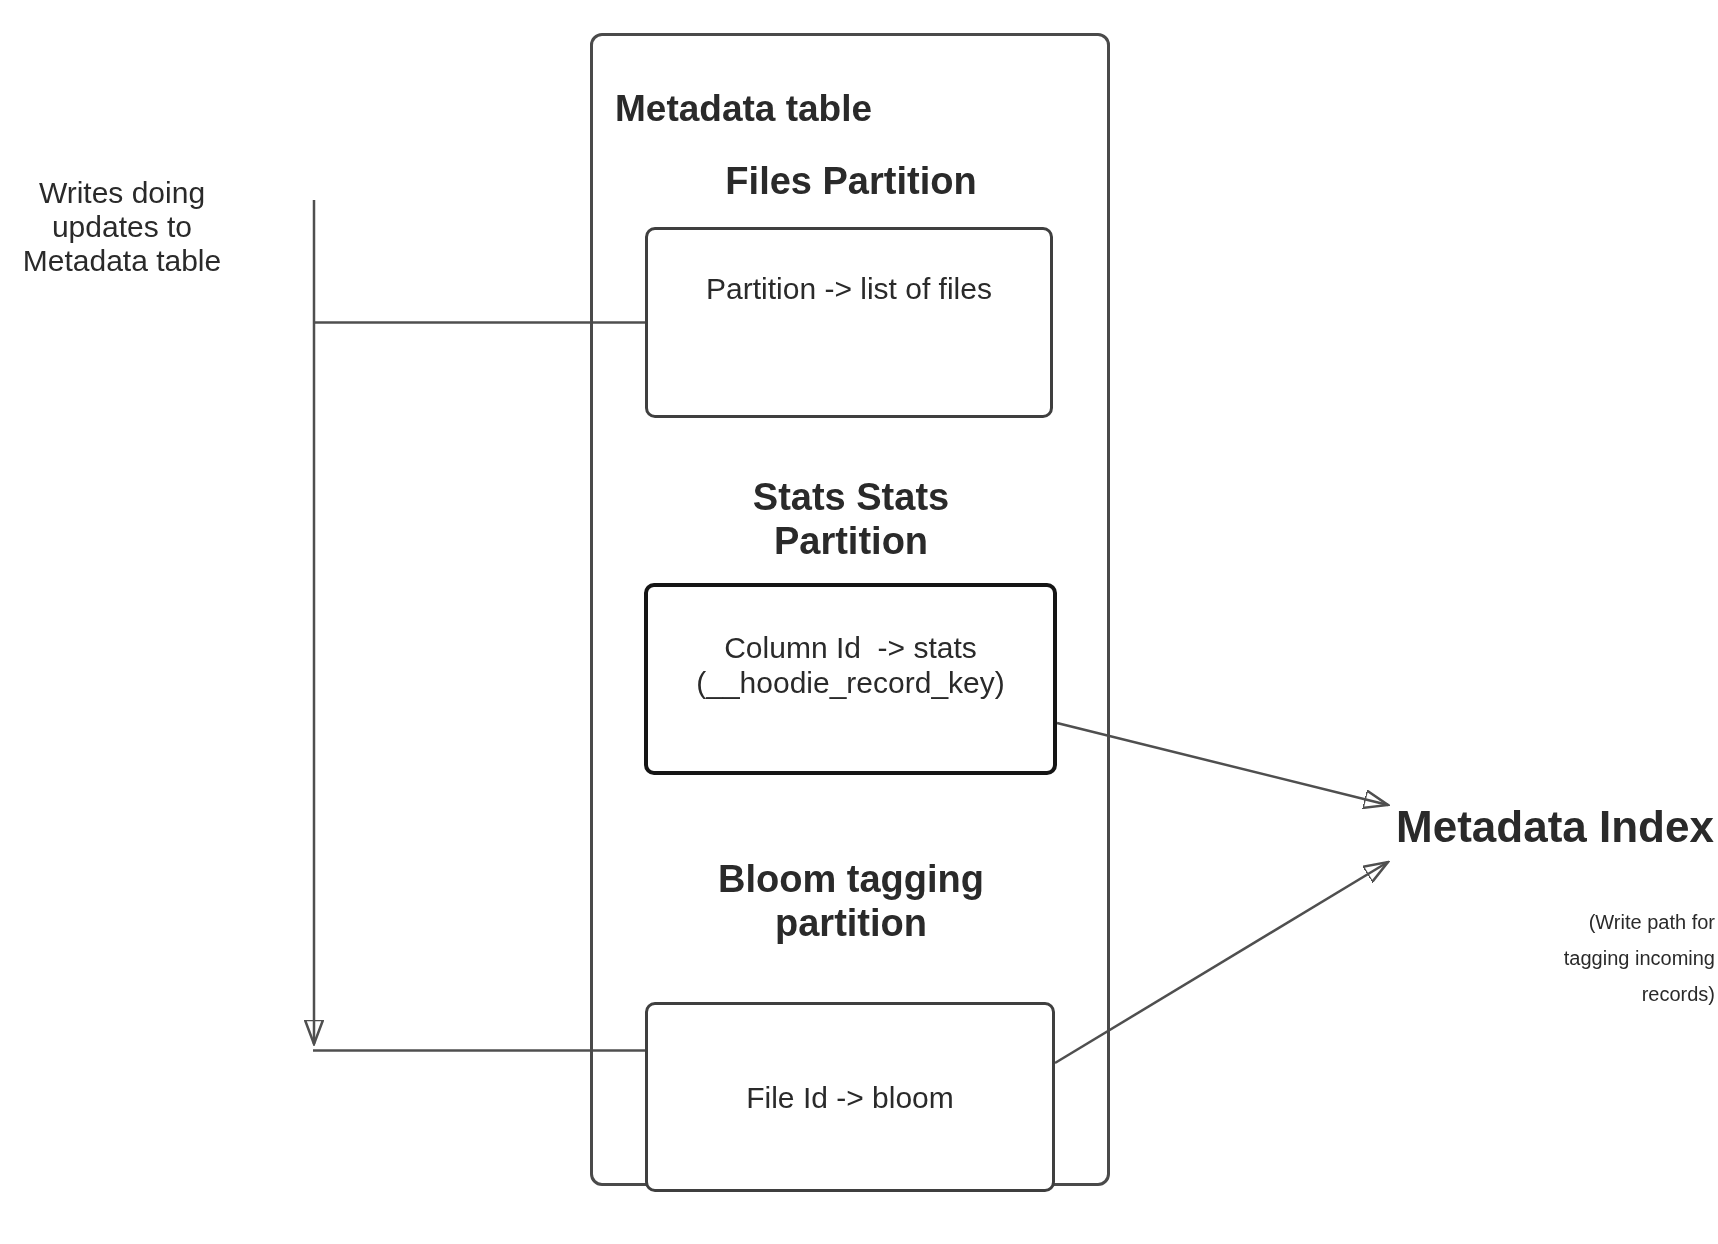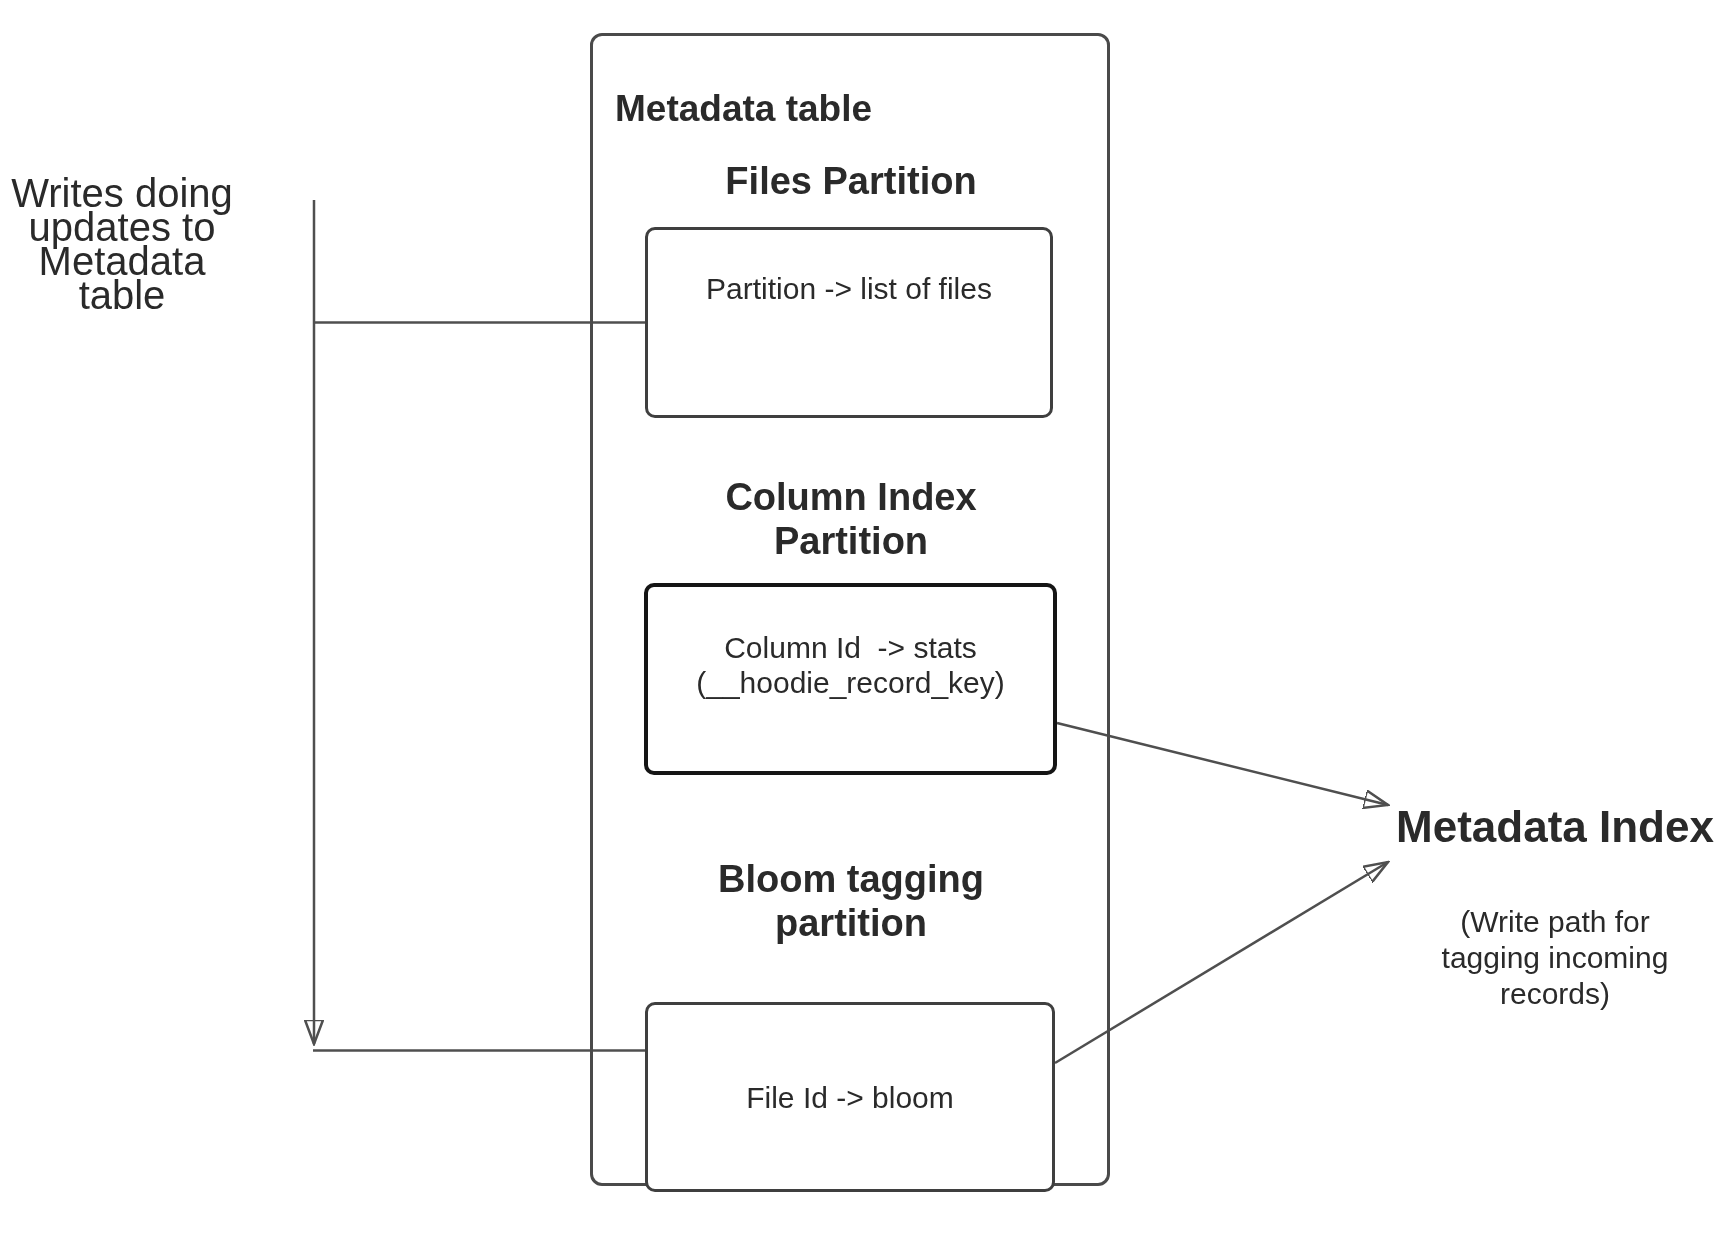--- a/index.html
+++ b/index.html
@@ -14,21 +14,21 @@
   .canvas{
     position:relative;width:1718px;height:1244px;background:var(--bg);
     font-family:"Liberation Sans","DejaVu Sans",sans-serif;color:var(--text);
     overflow:hidden;
   }
   .abs{position:absolute;}
   svg.connectors{position:absolute;left:0;top:0;width:1718px;height:1244px;}
   svg.connectors path,svg.connectors line{stroke:var(--line);stroke-width:2.5;fill:none;}
   .left-label{
     left:10px;top:176px;width:224px;text-align:center;
-    font-size:40px;line-height:34px;white-space:pre-line;
+    font-size:30px;line-height:34px;white-space:pre-line;
   }
   .outer-box{
     left:590px;top:33px;width:520px;height:1153px;
     border:3px solid var(--outer-border);border-radius:12px;box-sizing:border-box;
   }
   .table-title{
     left:615px;top:87px;font-size:37px;font-weight:bold;line-height:44px;
   }
   .part-heading{
     left:645px;width:412px;text-align:center;
@@ -46,22 +46,22 @@
   .b-column{
     left:644px;top:583px;width:413px;height:192px;padding-bottom:28px;
     border:4px solid var(--emphasis-border);white-space:pre-wrap;
   }
   .b-bloom{left:645px;top:1002px;width:410px;height:190px;white-space:pre-wrap;}
   .index-title{
     left:1395px;top:807px;width:320px;text-align:center;
     font-size:44px;font-weight:bold;line-height:40px;
   }
   .index-subtitle{
-    left:1395px;top:904px;width:320px;text-align:center;
-    font-size:30px;line-height:36px;white-space:pre-line;
+    left:1395px;top:904px;width:320px;text-align:right;
+    font-size:20px;line-height:36px;white-space:pre-line;
   }
 </style>
 </head>
 <body>
 
 <div class="canvas">
 
   <svg class="connectors" viewBox="0 0 1718 1244" xmlns="http://www.w3.org/2000/svg">
     <defs>
       <marker id="arrowhead" markerUnits="userSpaceOnUse" markerWidth="26" markerHeight="20" refX="24" refY="10" orient="auto">
@@ -86,21 +86,21 @@
 
   <div class="abs outer-box"></div>
 
   <div class="abs table-title">Metadata table</div>
 
   <div class="abs part-heading h-files">Files Partition</div>
   <div class="abs part-box b-files">
     <span>Partition -&gt; list of files</span>
   </div>
 
-  <div class="abs part-heading h-column">Column Index
+  <div class="abs part-heading h-column">Stats Stats
 Partition</div>
   <div class="abs part-box b-column">
     <span>Column Id  -&gt; stats
 (__hoodie_record_key)</span>
   </div>
 
   <div class="abs part-heading h-bloom">Bloom tagging
 partition</div>
   <div class="abs part-box b-bloom">
     <span>File Id -&gt; bloom</span>

